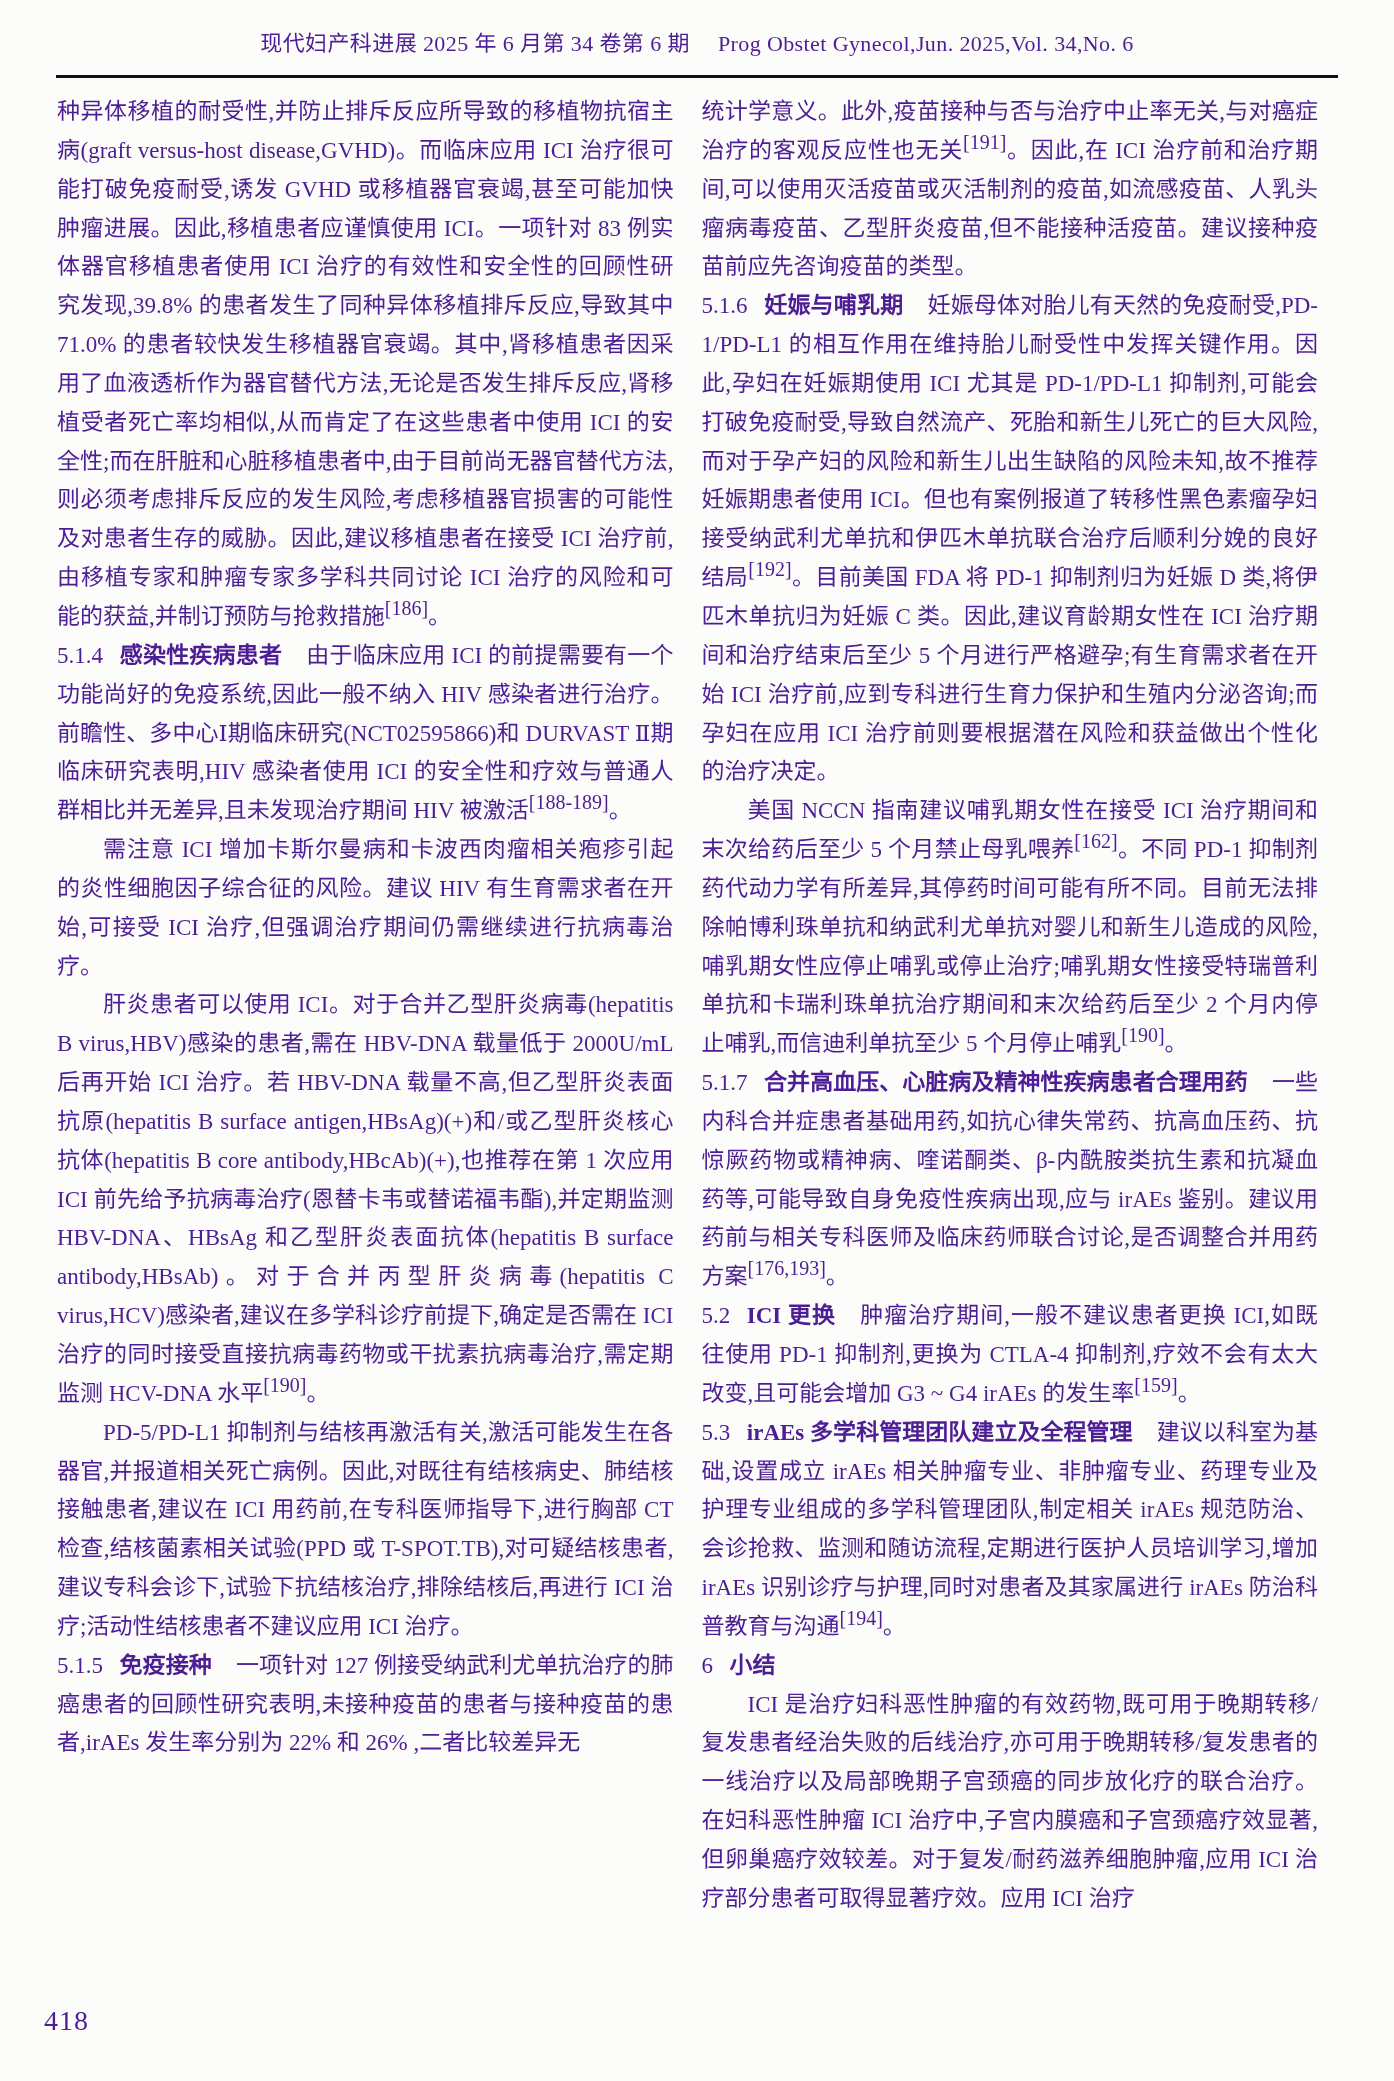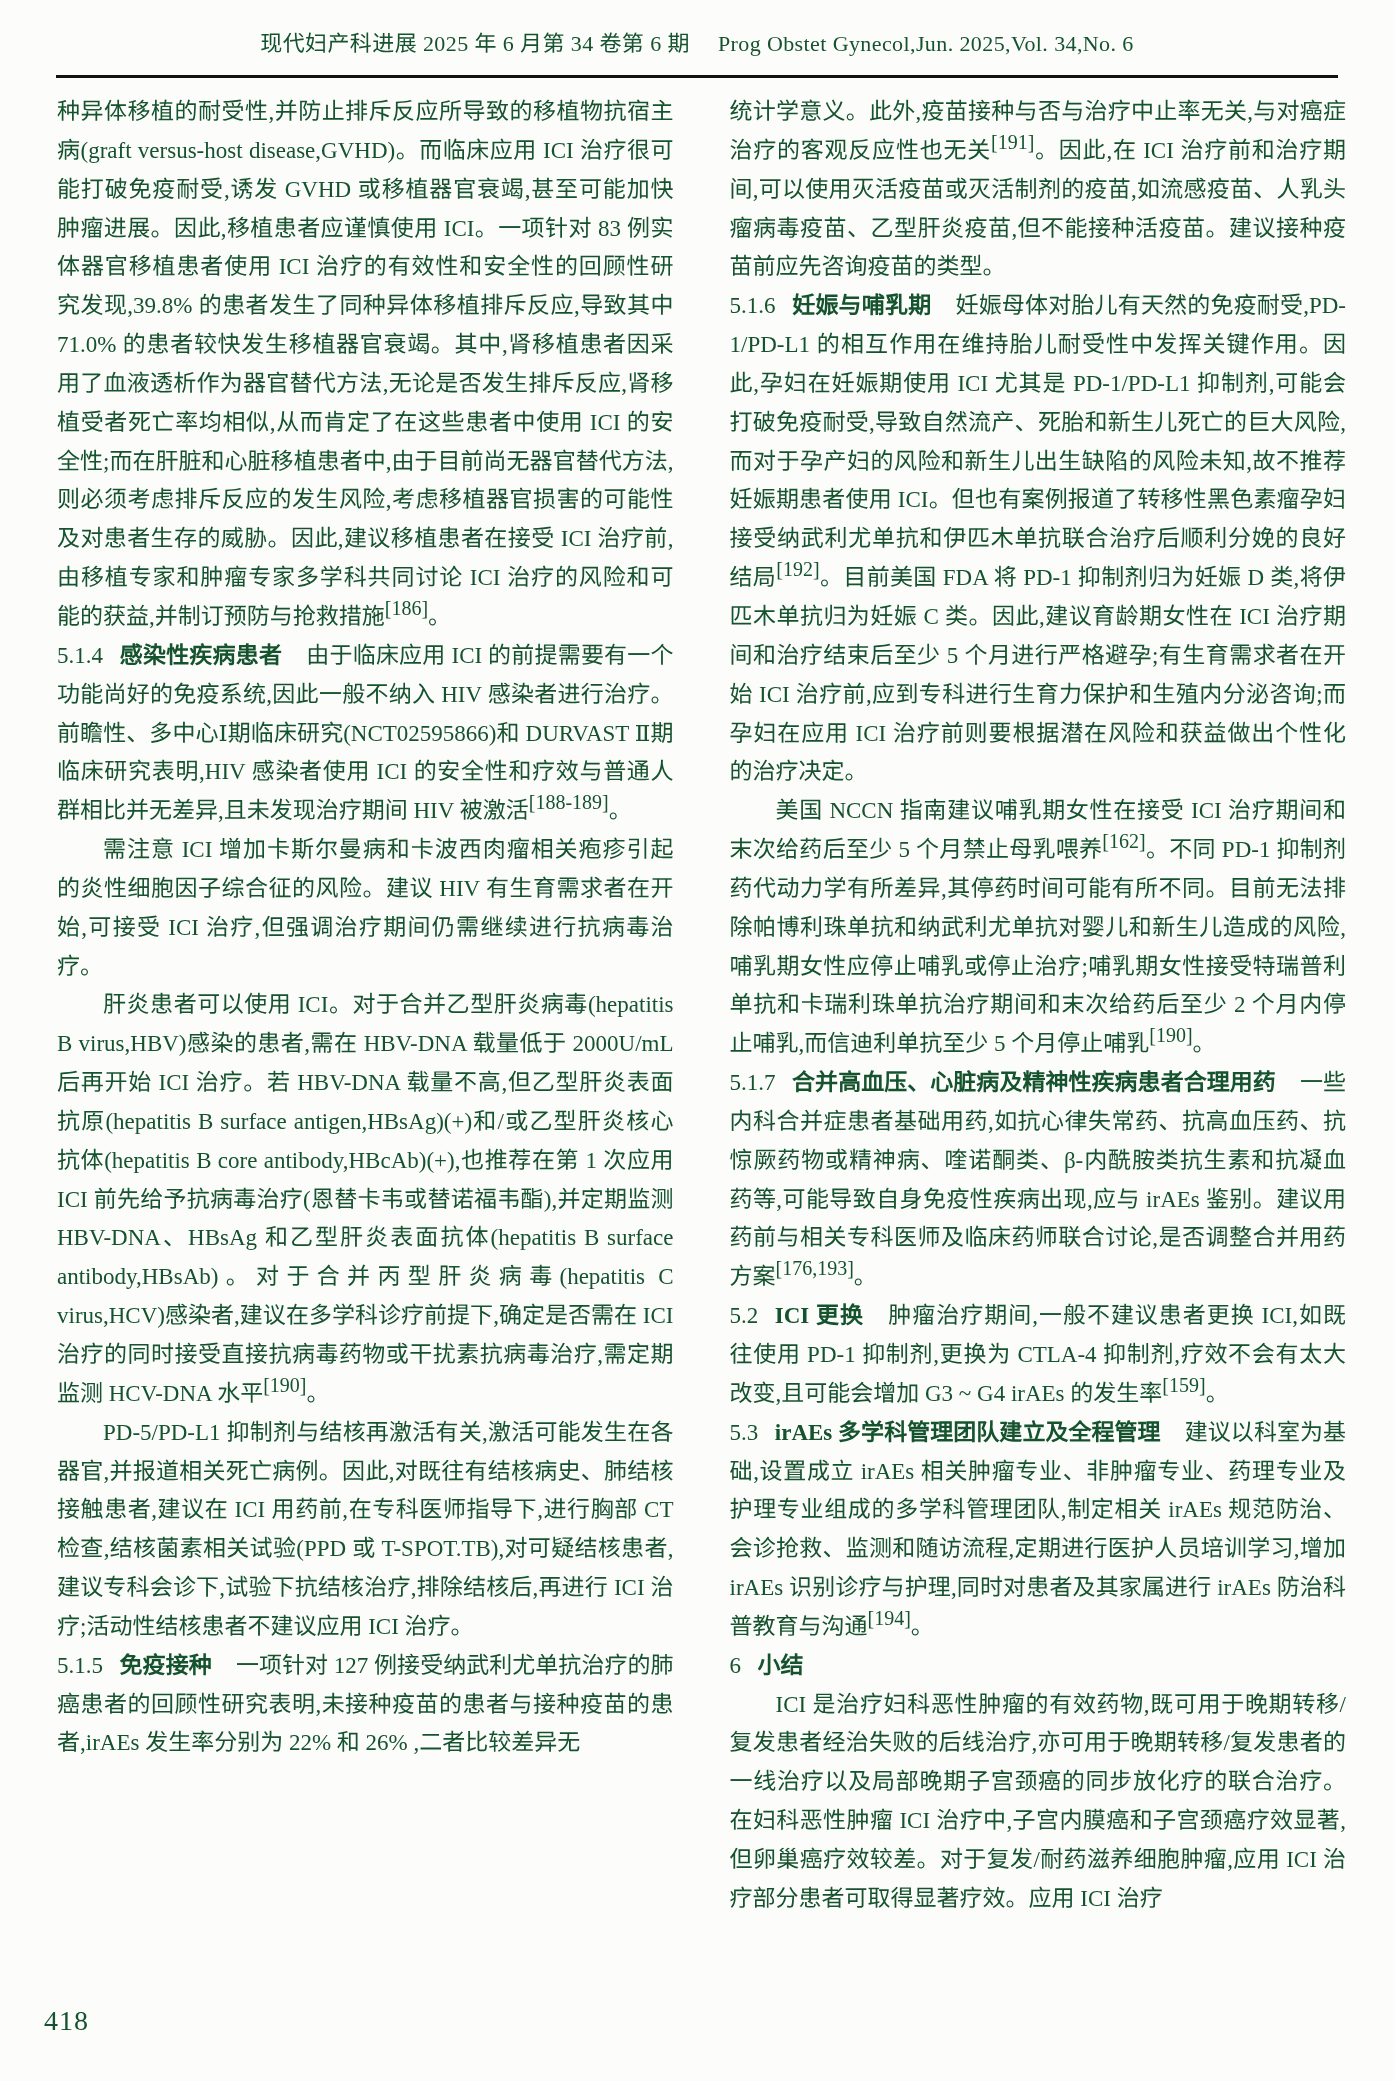--- a/index.html
+++ b/index.html
@@ -2,39 +2,39 @@
 <html lang="zh-CN"><head>
 <meta charset="utf-8">
 <style>
   html,body{margin:0;padding:0;}
   body{background:#e9e9e9;}
   .page{
     position:relative;
     width:1394px;height:2081px;
     margin:0 auto;
     background:#fcfcfa;
-    color:#14532d;
+    color:#4c1d95;
     font-family:"Liberation Serif","DejaVu Serif",serif;
     overflow:hidden;
   }
   .header{
     position:absolute;top:25px;left:0;right:0;
     text-align:center;
     font-size:22px;
     white-space:nowrap;
     letter-spacing:.4px;
   }
   .hsep{display:inline-block;width:28px;}
   .rule{
     position:absolute;left:56px;right:56px;top:75px;
     height:3px;background:#111;
   }
   .columns{
     position:absolute;left:57px;top:93px;width:1281px;
-    display:flex;gap:56px;
+    display:flex;gap:28px;
     align-items:flex-start;
   }
   .col{flex:0 0 616.5px;width:616.5px;}
   p.para{
     margin:0;
     font-size:23px;
     line-height:38.85px;
     text-align:justify;
     word-break:break-word;
   }

